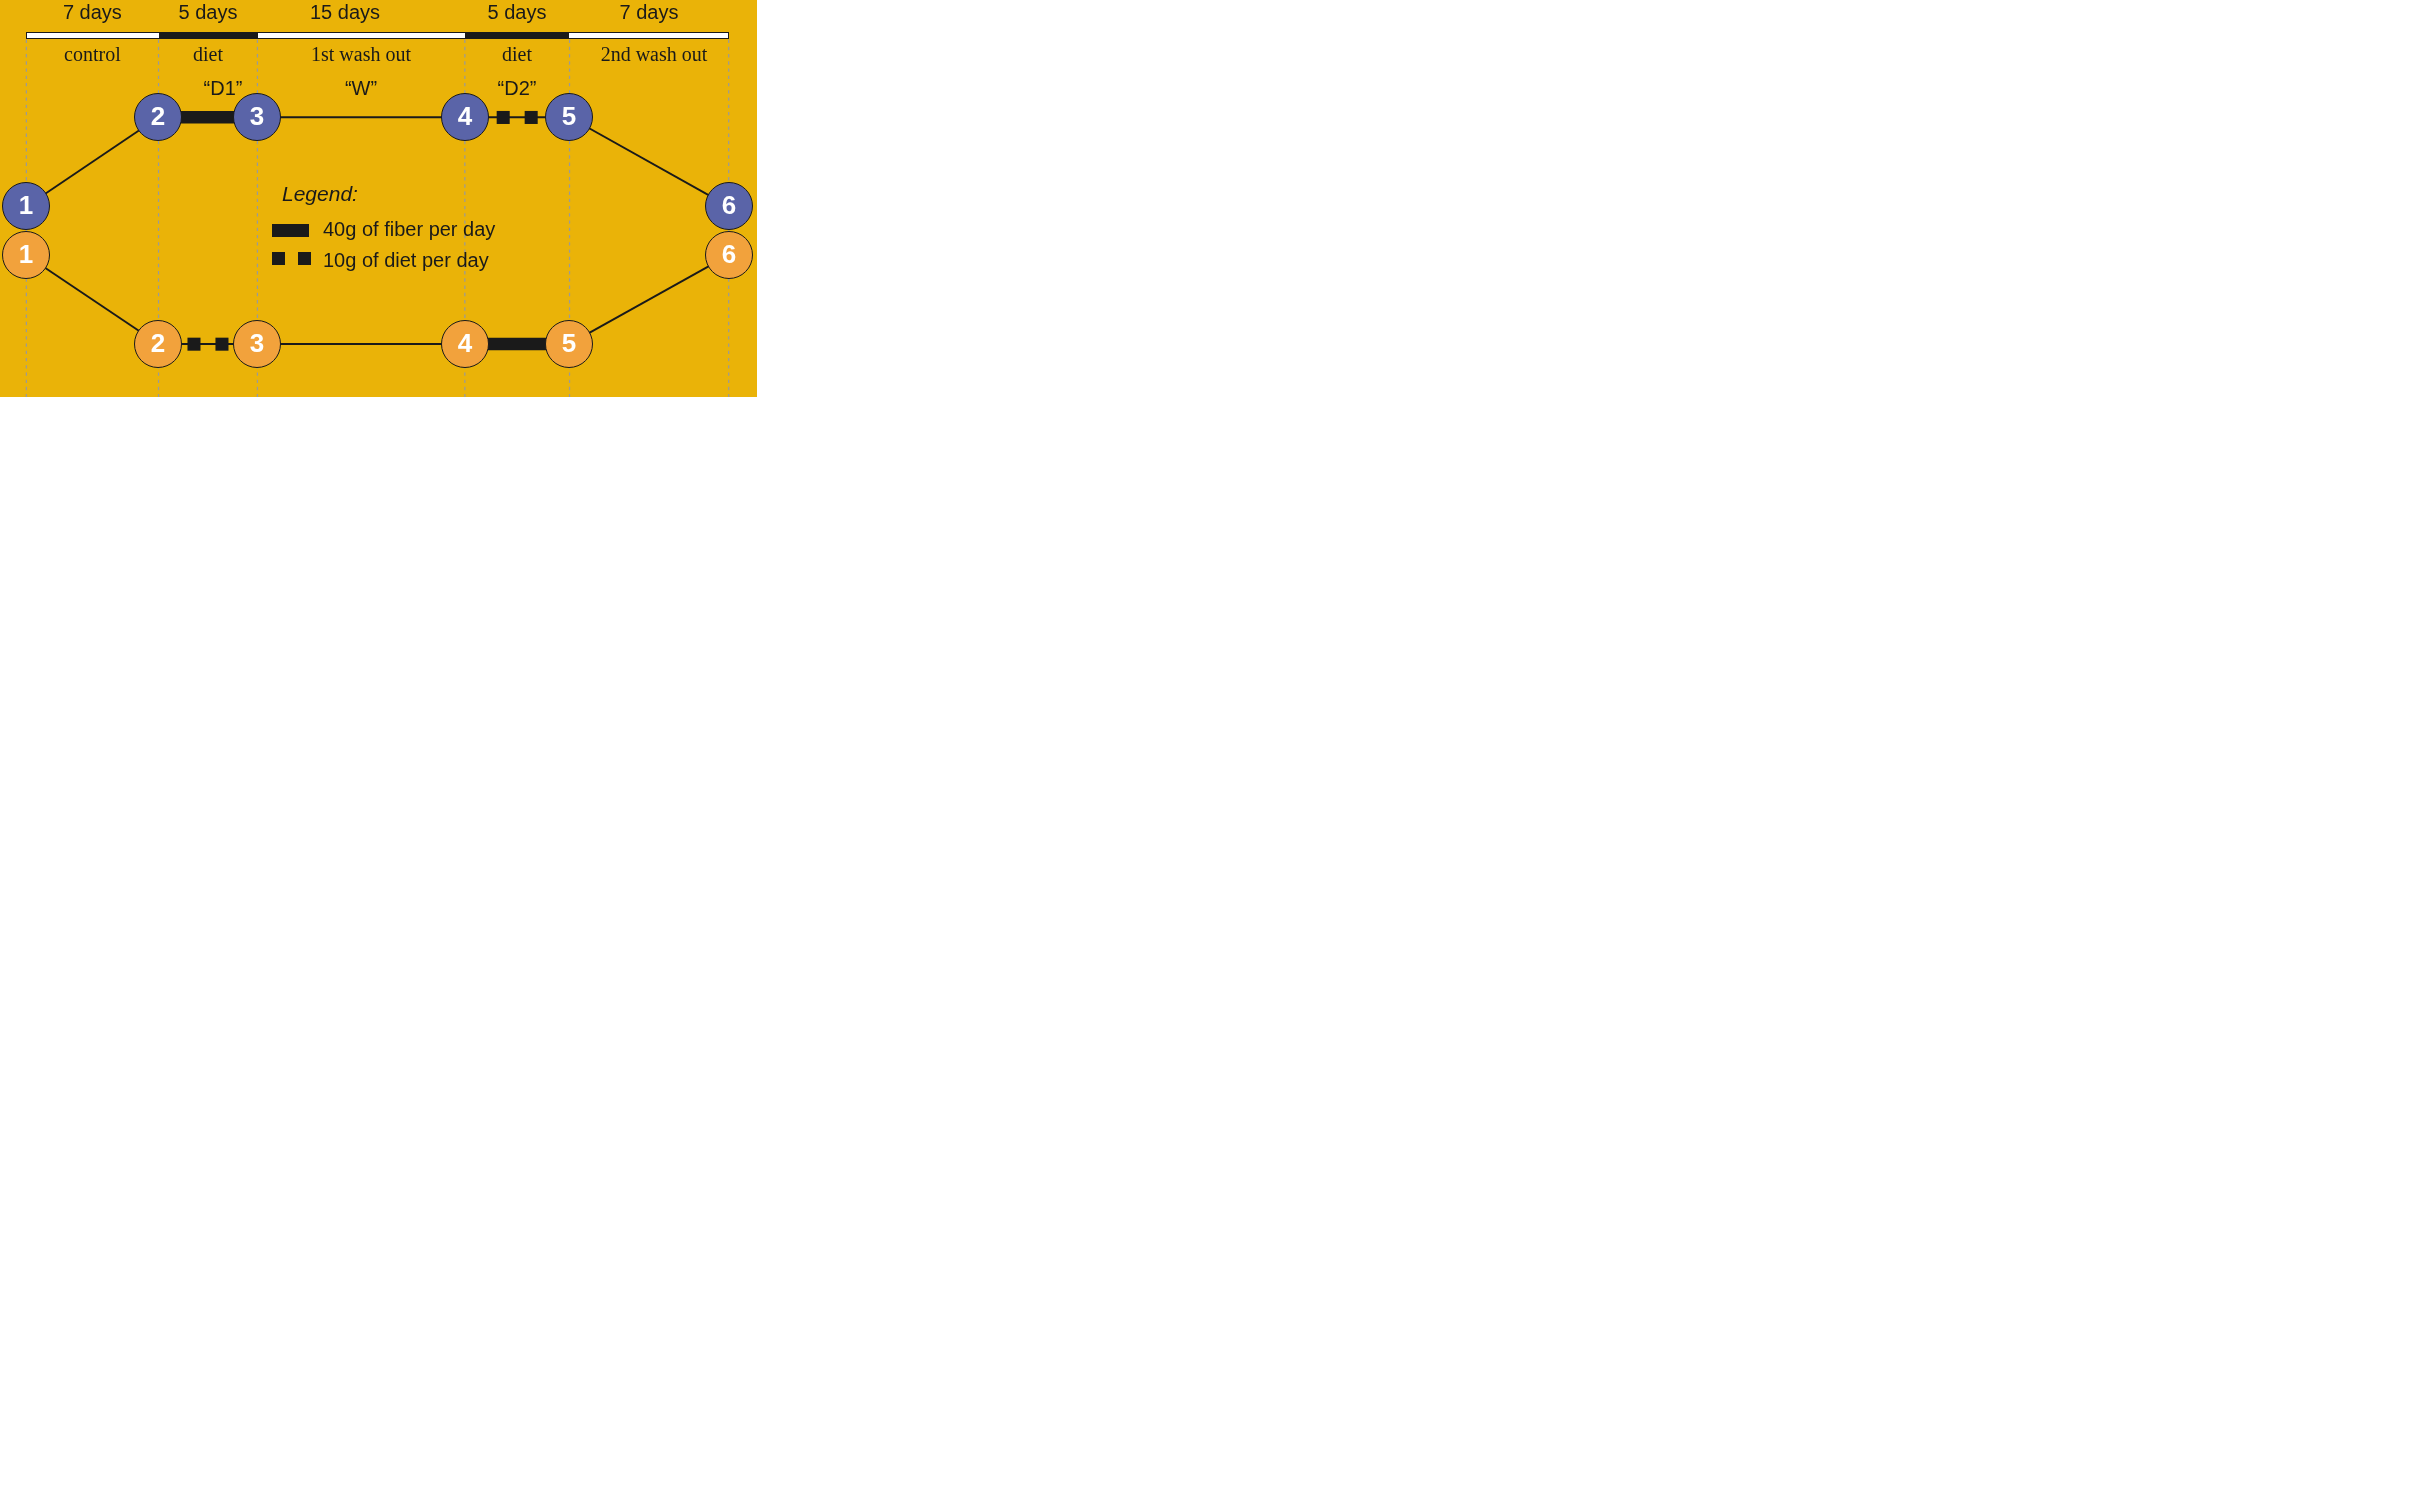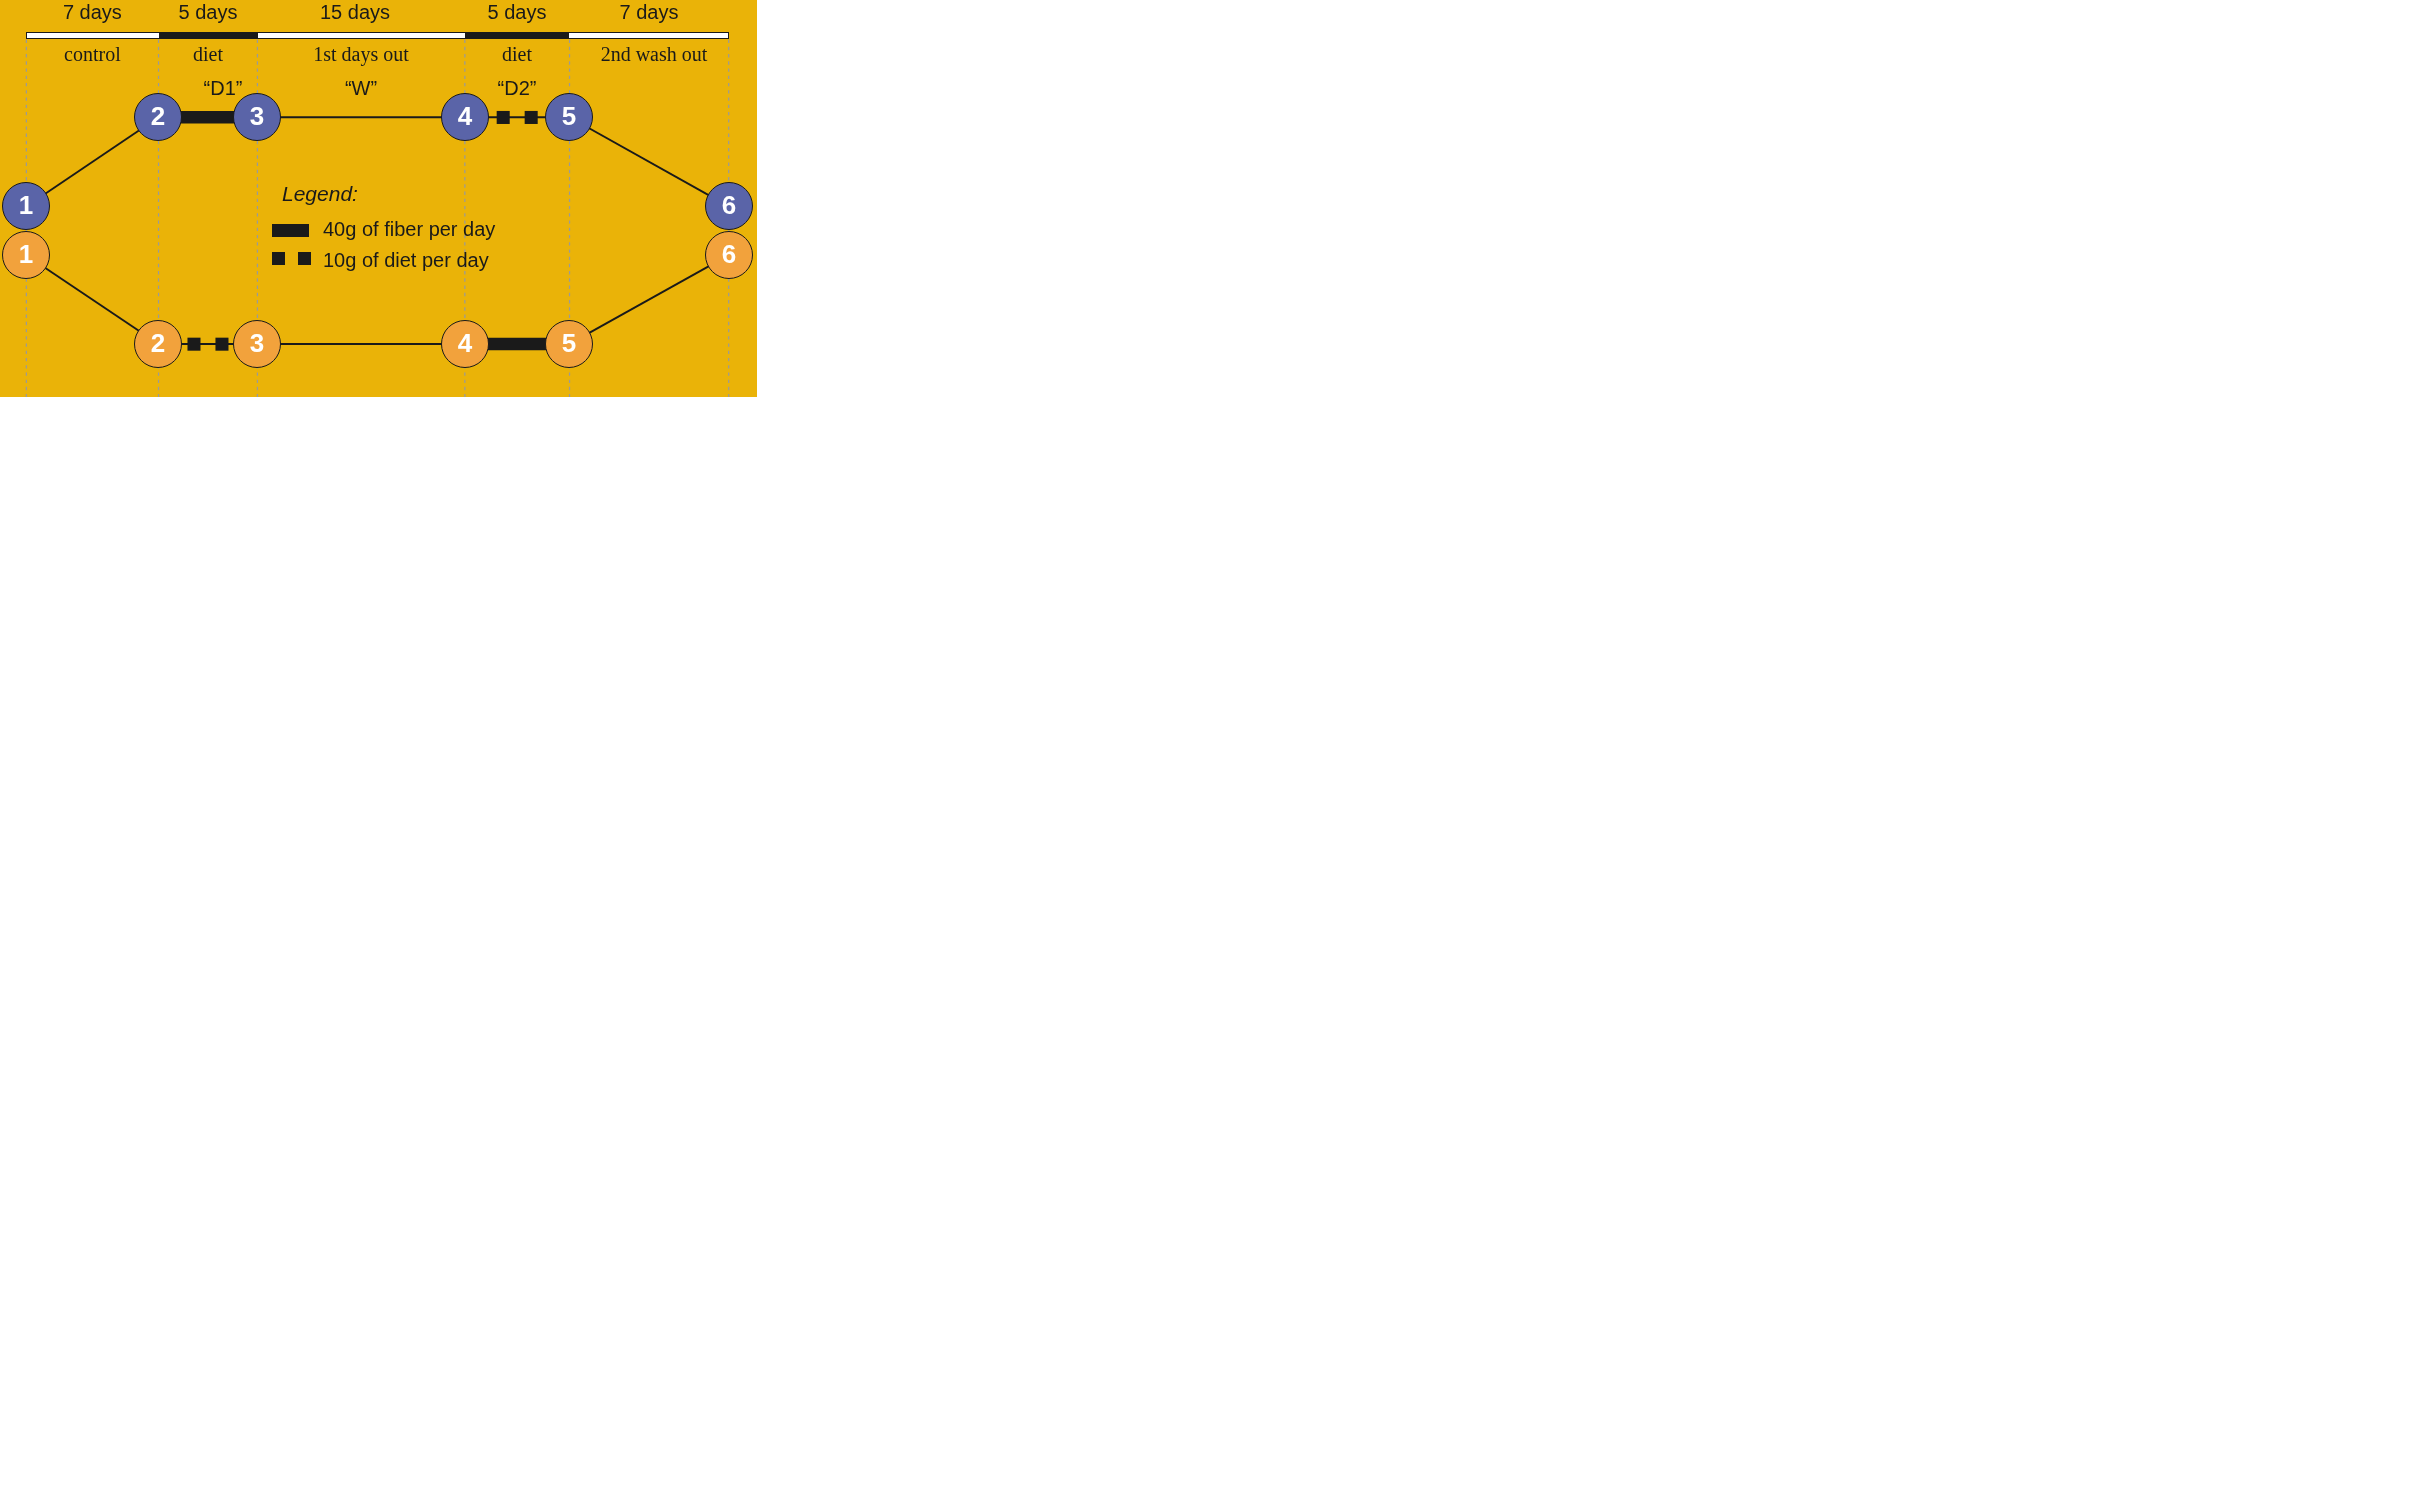--- a/index.html
+++ b/index.html
@@ -126,27 +126,27 @@
   <div class="timeline-bar">
     <div class="seg white" style="width:18.82%"></div>
     <div class="seg black" style="width:14.08%"></div>
     <div class="seg white" style="width:29.53%"></div>
     <div class="seg black" style="width:14.90%"></div>
     <div class="seg white" style="width:22.66%"></div>
   </div>
 
   <div class="lbl duration-label" style="left:29.4px">7 days</div>
   <div class="lbl duration-label" style="left:145px">5 days</div>
-  <div class="lbl duration-label" style="left:292px">15 days</div>
+  <div class="lbl duration-label" style="left:282px">15 days</div>
   <div class="lbl duration-label" style="left:454px">5 days</div>
   <div class="lbl duration-label" style="left:586px">7 days</div>
 
   <div class="lbl phase-label" style="left:29.4px">control</div>
   <div class="lbl phase-label" style="left:145px">diet</div>
-  <div class="lbl phase-label" style="left:298px">1st days out</div>
+  <div class="lbl phase-label" style="left:298px">1st wash out</div>
   <div class="lbl phase-label" style="left:454px">diet</div>
   <div class="lbl phase-label" style="left:591px">2nd wash out</div>
 
   <div class="lbl code-label" style="left:160px">“D1”</div>
   <div class="lbl code-label" style="left:298px">“W”</div>
   <div class="lbl code-label" style="left:454px">“D2”</div>
 
   <div class="node blue" style="left:1.9px;    top:182px">1</div>
   <div class="node blue" style="left:134px;  top:93px">2</div>
   <div class="node blue" style="left:233px;  top:93px">3</div>

